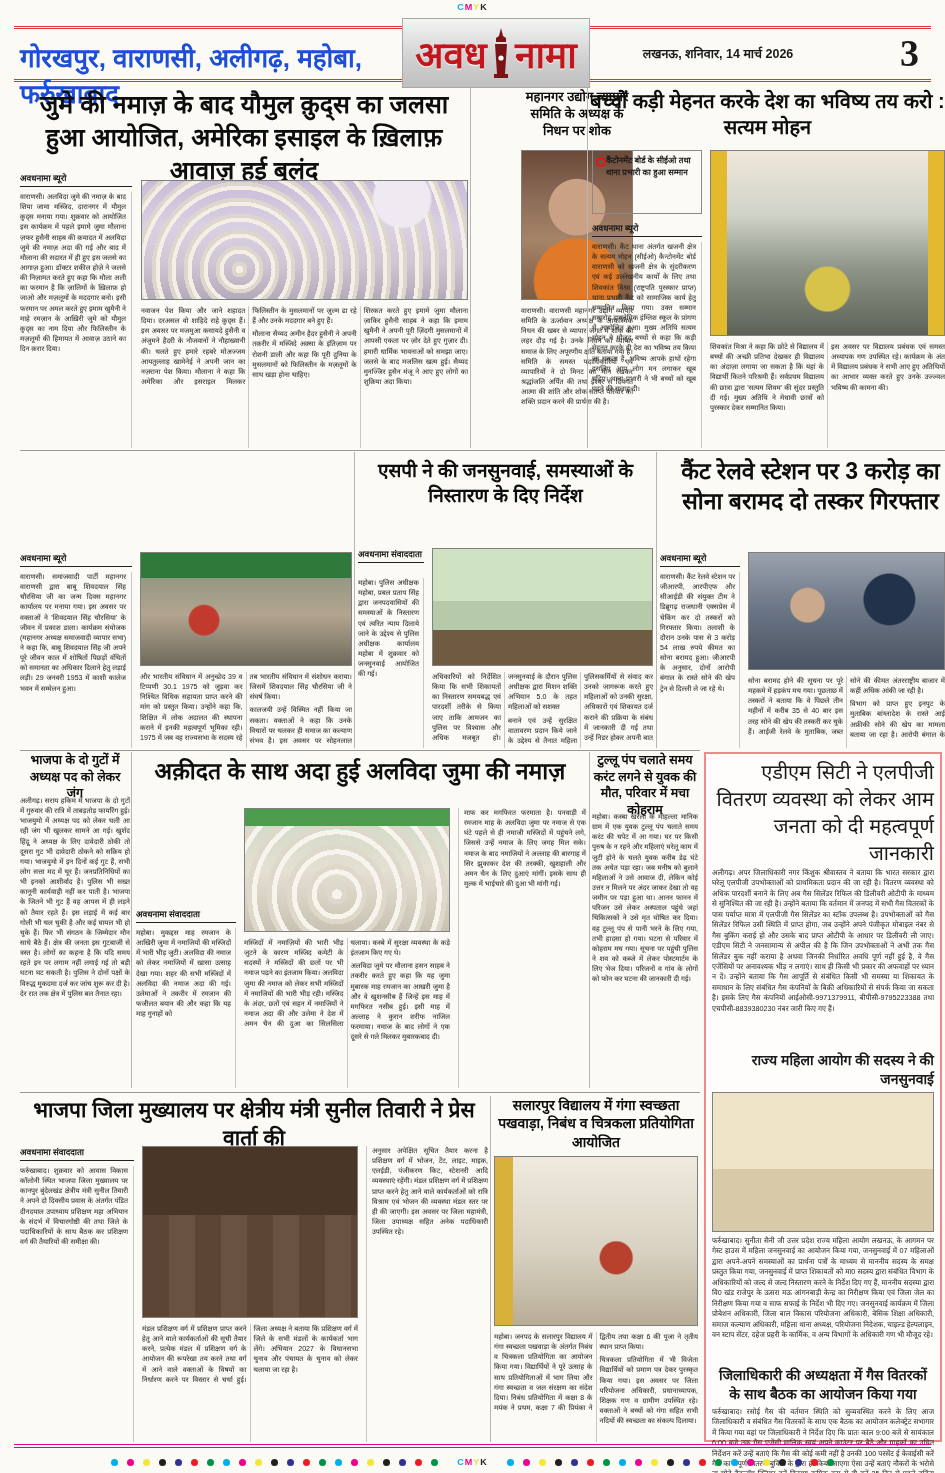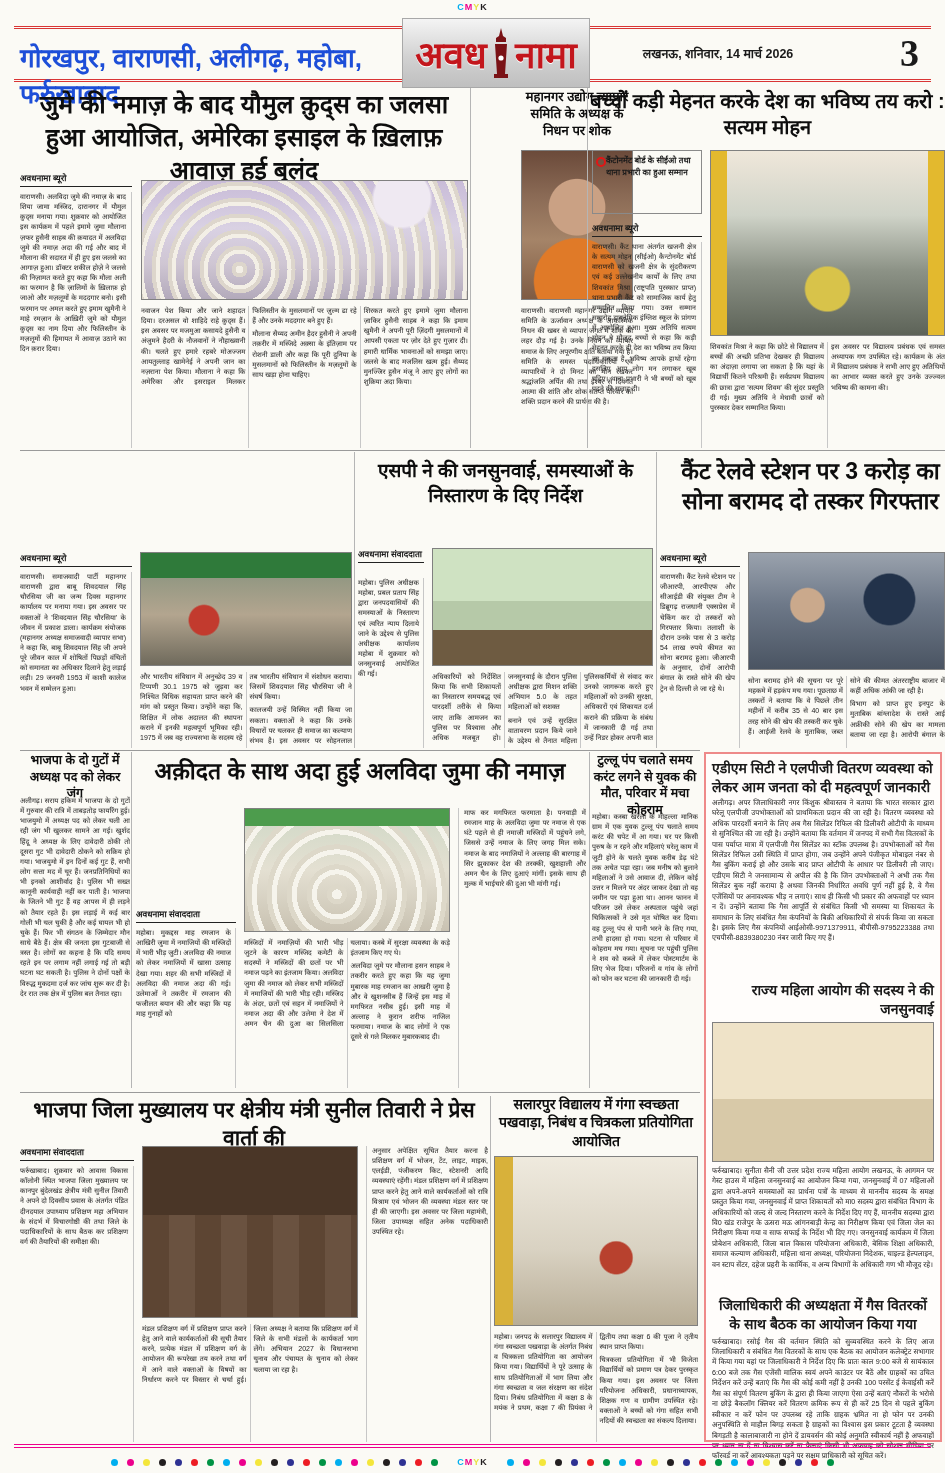--- a/index.html
+++ b/index.html
@@ -109,39 +109,39 @@
   #aq-photo { left:110px; top:56px; width:206px; height:124px; }
   #aq-right { position:absolute; left:324px; top:56px; width:128px; height:280px; border-left:1px solid #c7c7c7; padding-left:5px; }
   #aq-under { position:absolute; left:110px; top:186px; width:206px; height:150px; }
 
   #a-tullu { left:592px; top:752px; width:106px; height:336px; }
   #a-tullu .hd { left:0; top:0; width:106px; font-size:12.5px; }
   #tullu-body { position:absolute; left:0; top:60px; width:106px; height:276px; }
 
   
   #redbox { left:704px; top:752px; width:238px; height:690px; border:2px solid #ee8a8a; background:#fffdfb; padding:5px 6px; }
-  #adm-head { position:relative; font-size:14px; font-weight:bold; text-align:left; line-height:1.35; }
+  #adm-head { position:relative; font-size:20px; font-weight:normal; text-align:right; line-height:1.35; }
   #adm-body { position:relative; margin-top:1px; height:178px; font-size:7.2px; }
   #mahila-head { position:relative; font-size:14px; font-weight:bold; text-align:right; margin-top:4px; }
   #mahila-photo { position:relative; width:222px; height:140px; margin-top:4px; border:1px solid #808080; }
   #mahila-body { position:relative; margin-top:4px; height:126px; font-size:7.2px; }
   #dm-head { position:relative; font-size:14px; font-weight:bold; text-align:center; line-height:1.35; margin-top:4px; }
   #dm-body { position:relative; margin-top:3px; height:130px; font-size:7.2px; }
 
   
   #a-press { left:20px; top:1096px; width:468px; height:346px; }
   #a-press .hd { left:0; top:0; width:468px; font-size:21px; }
   #a-press .byline { left:0; top:50px; width:114px; }
   #press-left { position:absolute; left:0; top:70px; width:114px; height:276px; border-right:1px solid #c7c7c7; padding-right:5px; }
   #press-photo { left:122px; top:50px; width:216px; height:172px; }
   #press-right { position:absolute; left:346px; top:50px; width:122px; height:296px; border-left:1px solid #c7c7c7; padding-left:5px; }
   #press-under { position:absolute; left:122px; top:228px; width:216px; height:118px; }
 
   #a-salar { left:494px; top:1096px; width:204px; height:346px; }
-  #a-salar .hd { left:0; top:0; width:204px; font-size:14px;font-family:Liberation Serif, serif; }
+  #a-salar .hd { left:0; top:0; width:204px; font-size:14px; }
   #salar-photo { left:0; top:60px; width:204px; height:170px; }
   #salar-body { position:absolute; left:0; top:236px; width:204px; height:110px; }
 </style>
 </head>
 <body>
 
 <div id="page">
 
   <div class="abs" id="cmyk-top"><span class="cl0">C</span><span class="cl1">M</span><span class="cl2">Y</span><span class="cl3">K</span></div>
 

